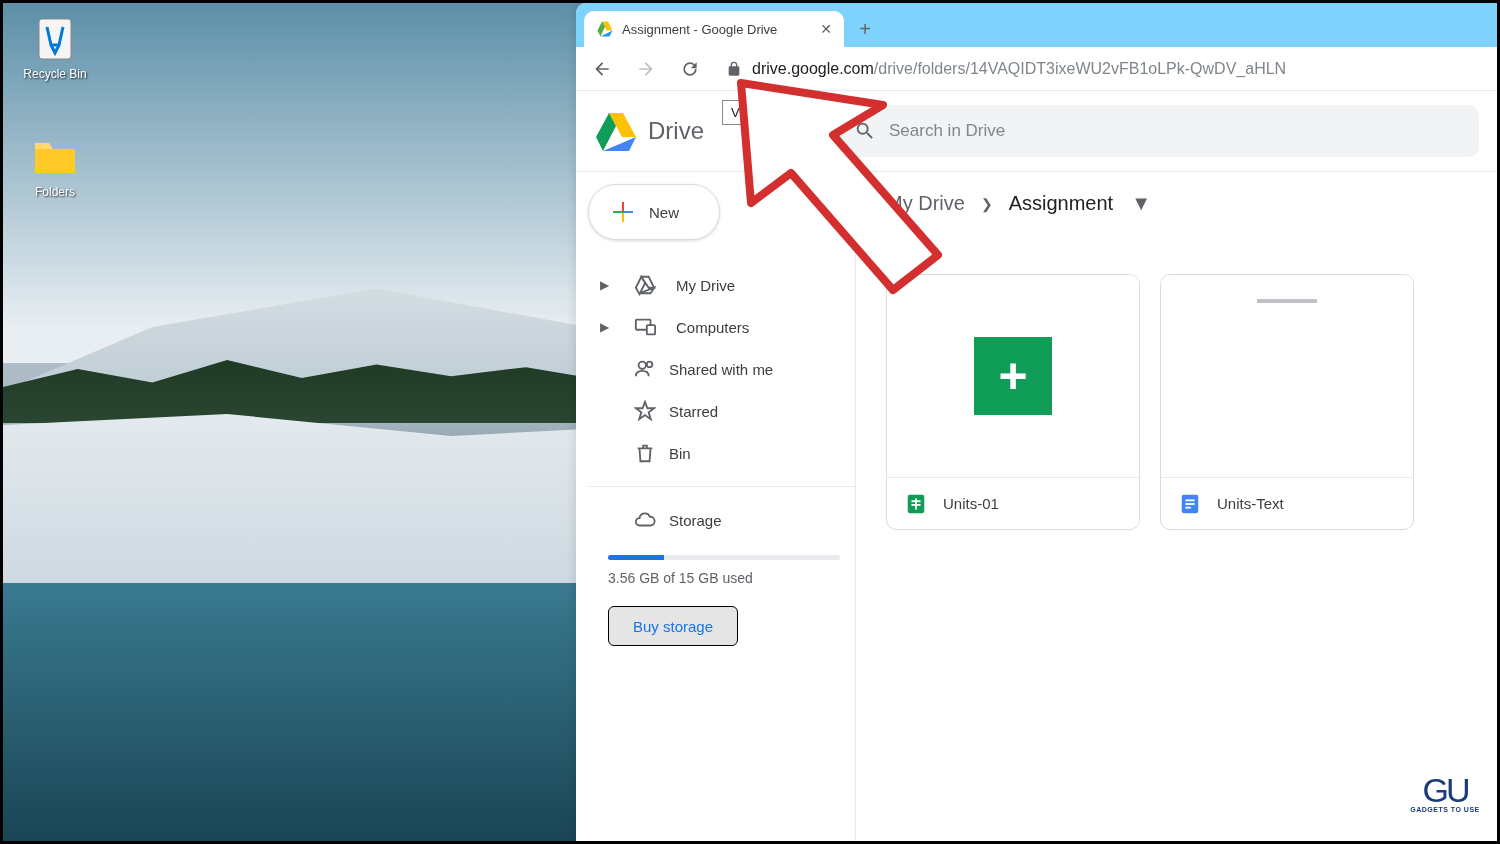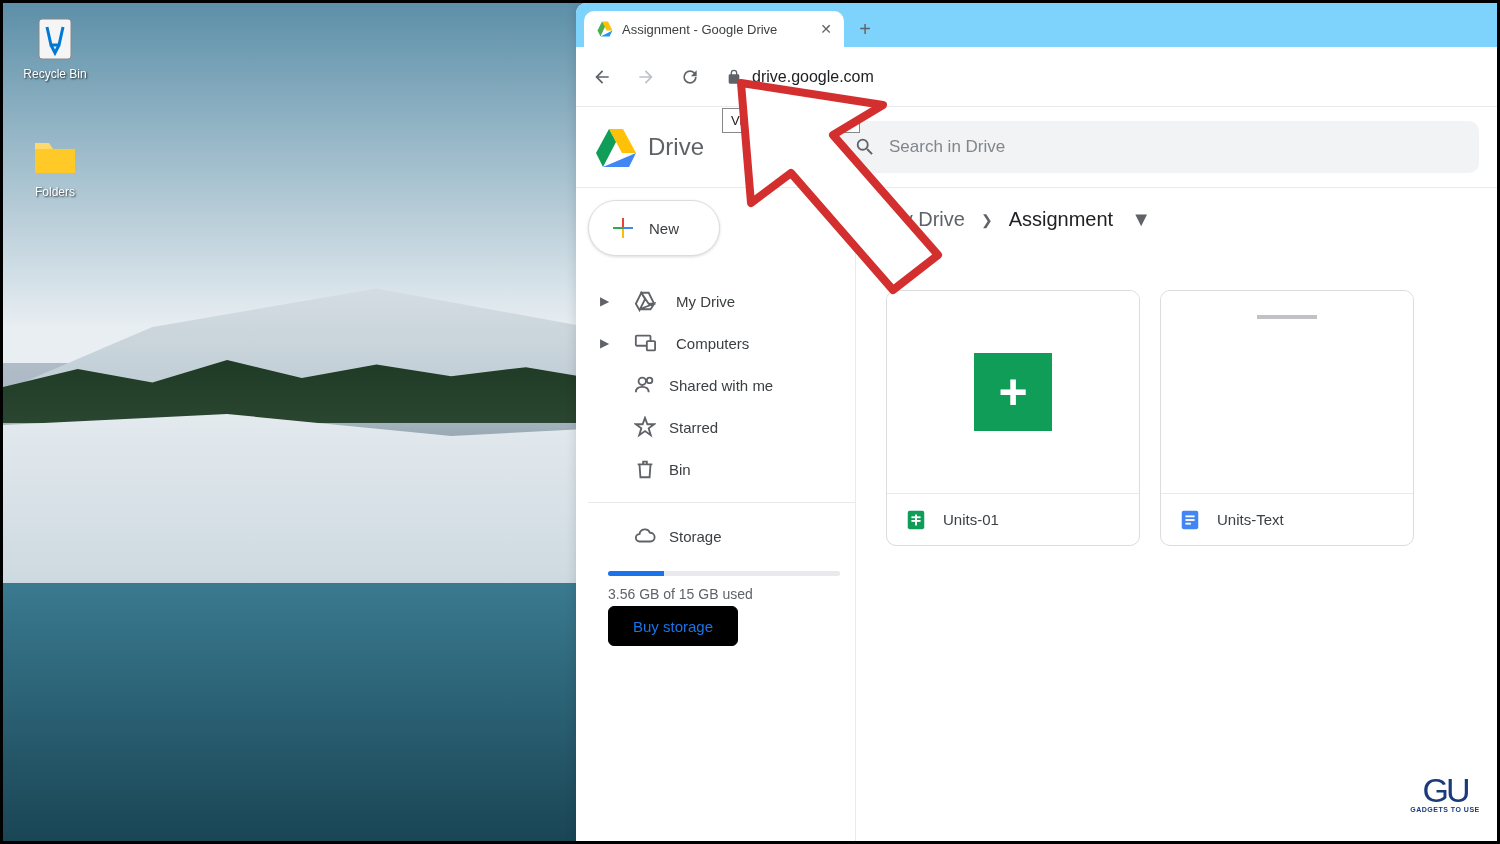--- a/index.html
+++ b/index.html
@@ -18,21 +18,21 @@
 .desktop-icon .icon-box { width:48px; height:48px; margin-bottom:4px; }
 .desktop-icon .label { color:#fff; font-size:12px; text-shadow:1px 1px 2px rgba(0,0,0,0.8); text-align:center; }
 
 
 .browser { position:absolute; top:0; left:573px; right:0; bottom:0; background:#fff; box-shadow:-2px 0 10px rgba(0,0,0,0.1); border-top-left-radius:10px; overflow:hidden; display:flex; flex-direction:column; }
 .tab-strip { height:44px; background:#7dd3fc; display:flex; align-items:flex-end; padding-left:8px; }
 .tab { height:36px; background:#fff; border-radius:10px 10px 0 0; display:flex; align-items:center; padding:0 12px; min-width:260px; font-size:13px; color:#3c4043; position:relative; }
 .tab .favicon { width:18px; height:18px; margin-right:8px; }
 .tab .close-x { margin-left:auto; color:#5f6368; font-size:14px; cursor:pointer; }
 .new-tab { width:42px; height:36px; display:flex; align-items:center; justify-content:center; color:#5f6368; font-size:20px; cursor:pointer; }
-.addr-bar { height:60px; background:#fff; display:flex; align-items:center; padding:0 10px; gap:12px; border-bottom:1px solid #e8eaed; }
+.addr-bar { height:44px; background:#fff; display:flex; align-items:center; padding:0 10px; gap:12px; border-bottom:1px solid #e8eaed; }
 .nav-btn { width:32px; height:32px; display:flex; align-items:center; justify-content:center; color:#5f6368; cursor:pointer; border-radius:50%; }
 .nav-btn.disabled { color:#bdc1c6; cursor:default; }
 .nav-btn svg { width:20px; height:20px; }
 .url-box { flex:1; display:flex; align-items:center; font-size:16px; color:#202124; margin-left:8px; position:relative; }
 .lock { width:16px; height:16px; margin-right:10px; color:#5f6368; }
 .url-domain { color:#202124; }
 .url-path { color:#80868b; }
 .tooltip { position:absolute; top:40px; left:-4px; background:#fff; border:1px solid #888; padding:4px 8px; font-size:13px; color:#202124; white-space:nowrap; }
 
 
@@ -49,21 +49,21 @@
 .plus-icon { width:24px; height:24px; }
 .nav-item { height:42px; display:flex; align-items:center; padding-left:12px; gap:20px; font-size:15px; color:#3c4043; cursor:pointer; border-radius:0 21px 21px 0; }
 .nav-item .expand { width:14px; color:#5f6368; font-size:12px; }
 .nav-item .nicon { width:22px; height:22px; color:#5f6368; }
 .nav-item.noexp { padding-left:46px; gap:13px; }
 .nav-item.noexp .nicon { margin-left:0; }
 .nav-divider { height:1px; background:#e8eaed; margin:12px 0; }
 .storage-bar { width:232px; height:5px; background:#e8eaed; border-radius:3px; margin:14px 0 10px 20px; overflow:hidden; }
 .storage-fill { height:100%; background:#1a73e8; width:24%; }
 .storage-text { font-size:14px; color:#5f6368; margin-left:20px; }
-.buy-storage { margin:4px 0 0 20px; width:130px; height:40px; border:1px solid #000000; border-radius:6px; background:#000000; display:flex; align-items:center; justify-content:center; font-size:15px; color:#1a73e8; font-weight:500; cursor:pointer; }
+.buy-storage { margin:20px 0 0 20px; width:130px; height:40px; border:1px solid #000000; border-radius:6px; background:#e5e5e5; display:flex; align-items:center; justify-content:center; font-size:15px; color:#1a73e8; font-weight:500; cursor:pointer; }
 
 .content { flex:1; padding:20px 30px; }
 .breadcrumb { display:flex; align-items:center; gap:16px; font-size:20px; color:#3c4043; margin-bottom:24px; }
 .breadcrumb .crumb { cursor:pointer; color:#5f6368; }
 .breadcrumb .crumb.active { color:#202124; }
 .breadcrumb .chev { color:#5f6368; font-size:14px; }
 .breadcrumb .ddown { color:#5f6368; margin-left:2px; }
 .section-label { font-size:15px; color:#5f6368; margin-bottom:18px; font-weight:500; }
 .files { display:flex; gap:20px; }
 .file-card { width:254px; height:256px; border:1px solid #dadce0; border-radius:10px; overflow:hidden; cursor:pointer; display:flex; flex-direction:column; }
@@ -144,20 +144,21 @@
             <path d="M17.65 6.35A7.96 7.96 0 0012 4a8 8 0 108 8h-2a6 6 0 11-1.76-4.24L13 11h7V4l-2.35 2.35z" fill="currentColor"></path>
           </svg>
       </div>
       <div class="url-box">
         <span class="lock">
           <svg viewBox="0 0 24 24">
               <path d="M18 8h-1V6a5 5 0 10-10 0v2H6a2 2 0 00-2 2v10a2 2 0 002 2h12a2 2 0 002-2V10a2 2 0 00-2-2zM9 6a3 3 0 016 0v2H9z" fill="currentColor"></path>
             </svg>
         </span>
         <span class="url-domain">drive.google.com</span>
+          <span class="url-path">/drive/folders/14VAQIDT3ixeWU2vFB1oLPk-QwDV_aHLN</span>
         <div class="tooltip">View site information</div>
       </div>
     </div>
 
     <div class="drive-hdr">
       <span class="drive-logo">
         <svg viewBox="0 0 44 40">
             <path d="M15 2 L29 2 L42 26 L28 26 Z" fill="#ffc107"></path>
             <path d="M2 26 L15 2 L22 15 L9 40 Z" fill="#0f9d58"></path>
             <path d="M9 40 L42 26 L35 40 Z" fill="#4285f4"></path>

